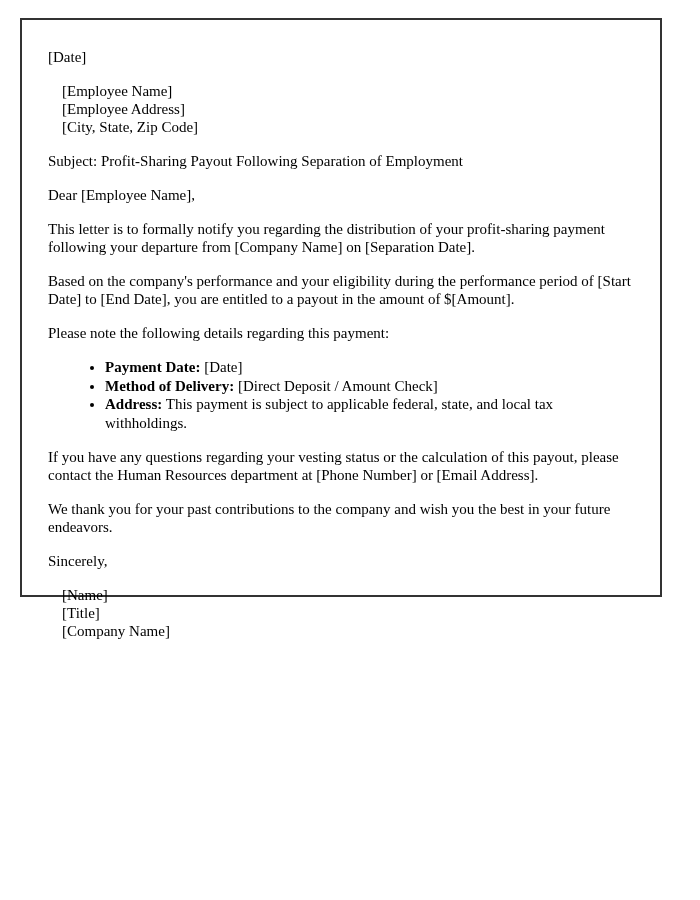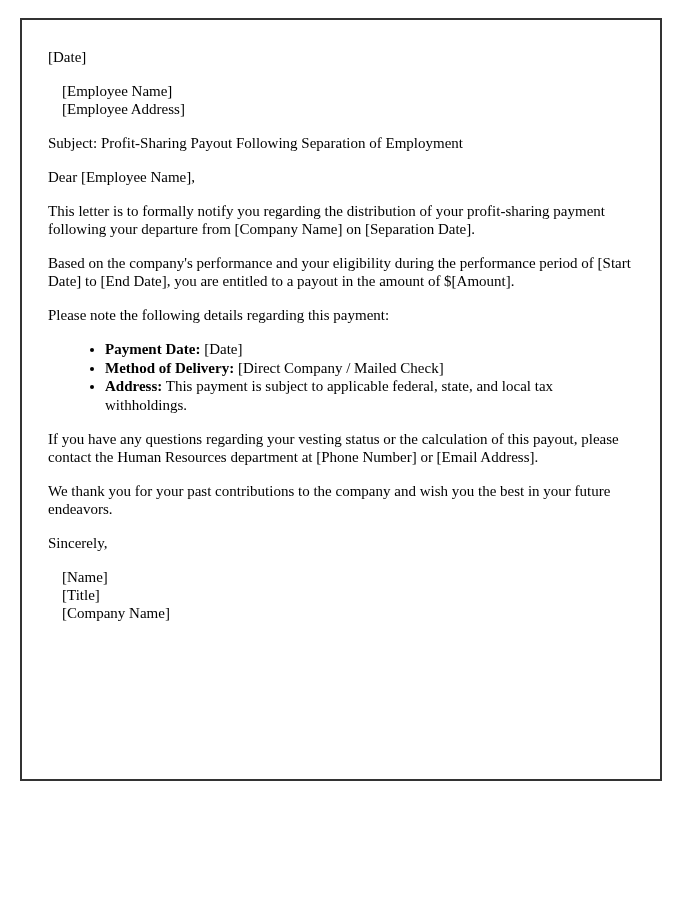--- a/index.html
+++ b/index.html
@@ -8,21 +8,21 @@
     background: #ffffff;
     width: 700px;
     height: 900px;
     font-family: "Liberation Serif", "DejaVu Serif", serif;
   }
   .page {
     position: absolute;
     left: 20px;
     top: 18px;
     width: 642px;
-    height: 763px;
+    height: 579px;
     border: 2px solid #333333;
     background: #ffffff;
     box-sizing: border-box;
     padding: 28px 27px 20px 26px;
     color: #000000;
     font-size: 15px;
     line-height: 18px;
   }
   .page p {
     margin: 16px 0;
@@ -49,35 +49,36 @@
 </head>
 <body>
 
 <div class="page">
 
   <p>[Date]</p>
 
   <div class="block">
     <div>[Employee Name]</div>
     <div>[Employee Address]</div>
+    <div>[City, State, Zip Code]</div>
   </div>
 
   <p>Subject: Profit-Sharing Payout Following Separation of Employment</p>
 
   <p>Dear [Employee Name],</p>
 
   <p>This letter is to formally notify you regarding the distribution of your profit-sharing payment following your departure from [Company Name] on [Separation Date].</p>
 
   <p>Based on the company's performance and your eligibility during the performance period of [Start Date] to [End Date], you are entitled to a payout in the amount of $[Amount].</p>
 
   <p>Please note the following details regarding this payment:</p>
 
   <ul class="details">
     <li><strong>Payment Date:</strong> <span>[Date]</span></li>
-    <li><strong>Method of Delivery:</strong> <span>[Direct Company / Mailed Check]</span></li>
+    <li><strong>Method of Delivery:</strong> <span>[Direct Deposit / Amount Check]</span></li>
     <li><strong>Address:</strong> <span>This payment is subject to applicable federal, state, and local tax withholdings.</span></li>
   </ul>
 
   <p>If you have any questions regarding your vesting status or the calculation of this payout, please contact the Human Resources department at [Phone Number] or [Email Address].</p>
 
   <p>We thank you for your past contributions to the company and wish you the best in your future endeavors.</p>
 
   <p>Sincerely,</p>
 
   <div class="block">

